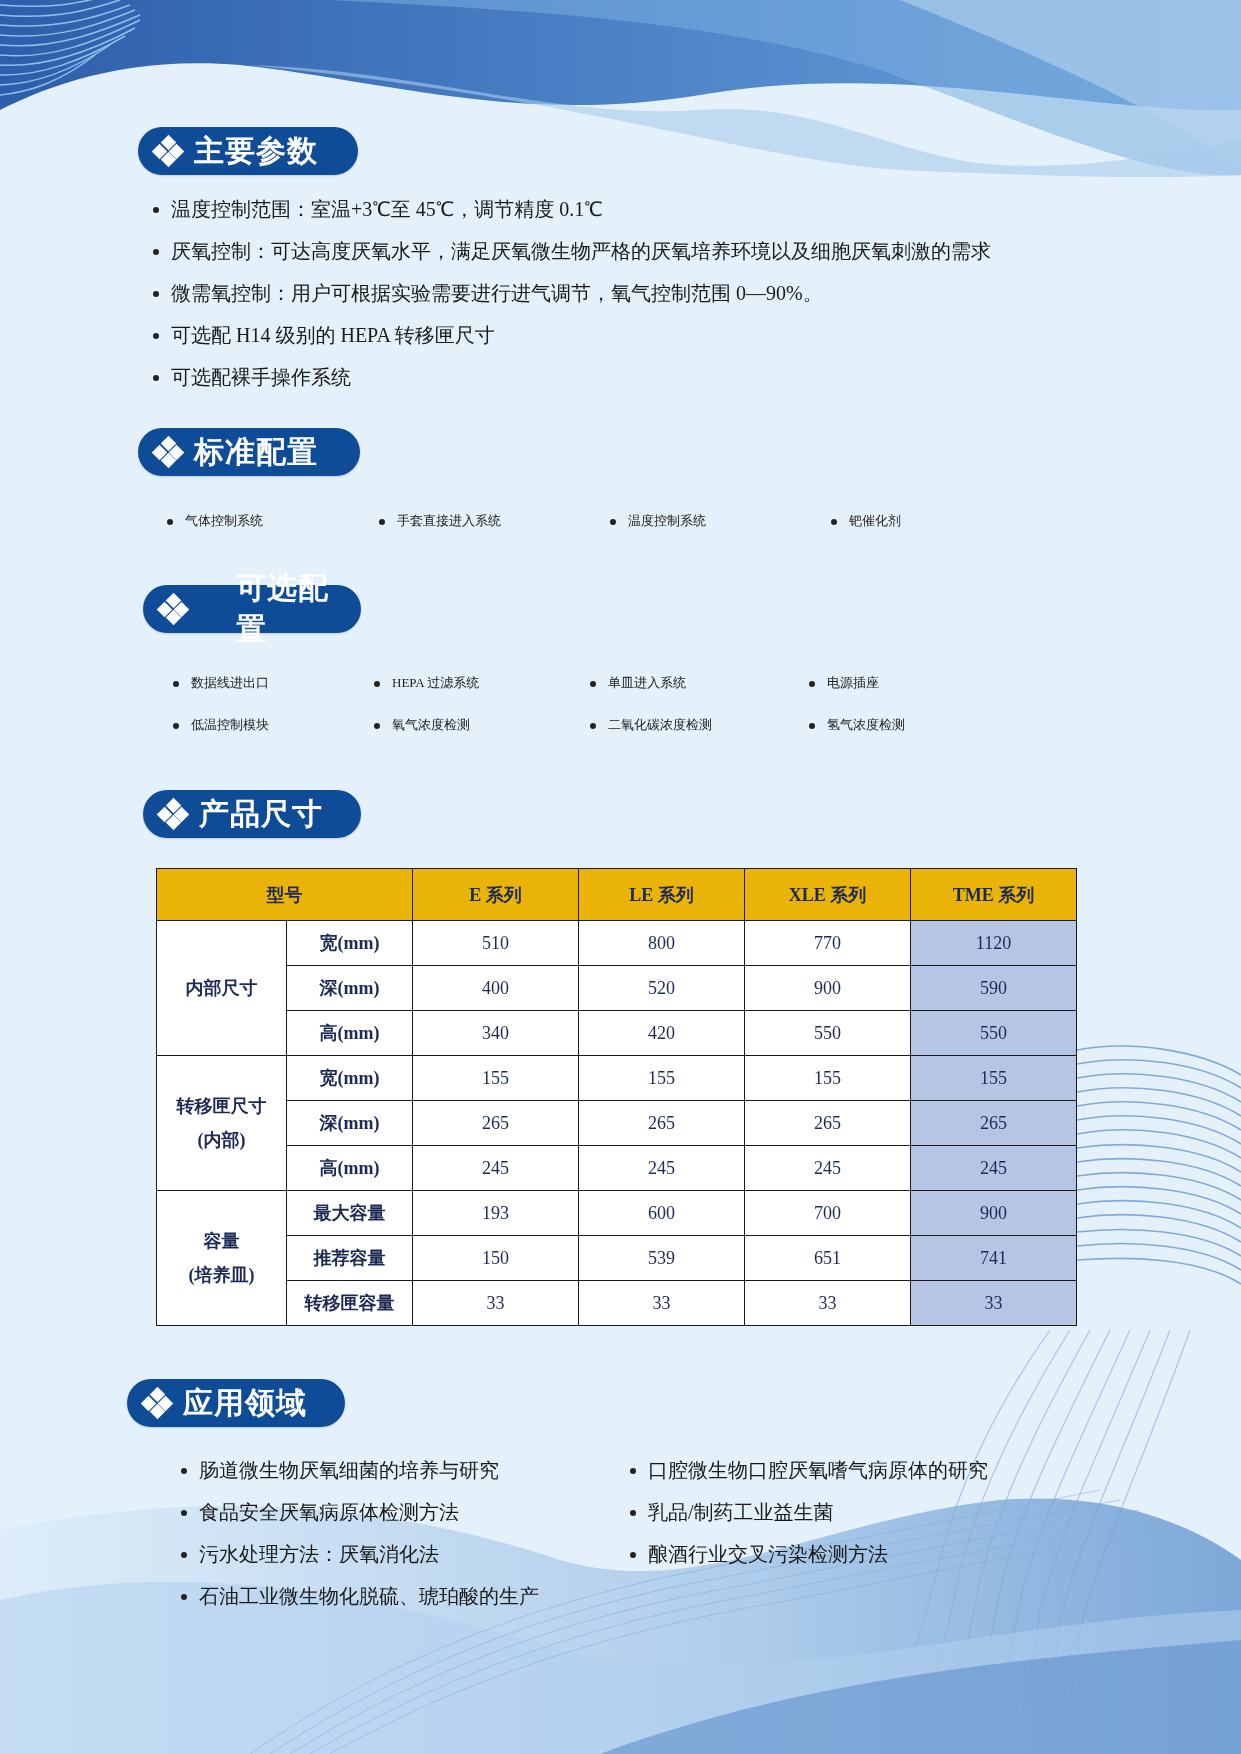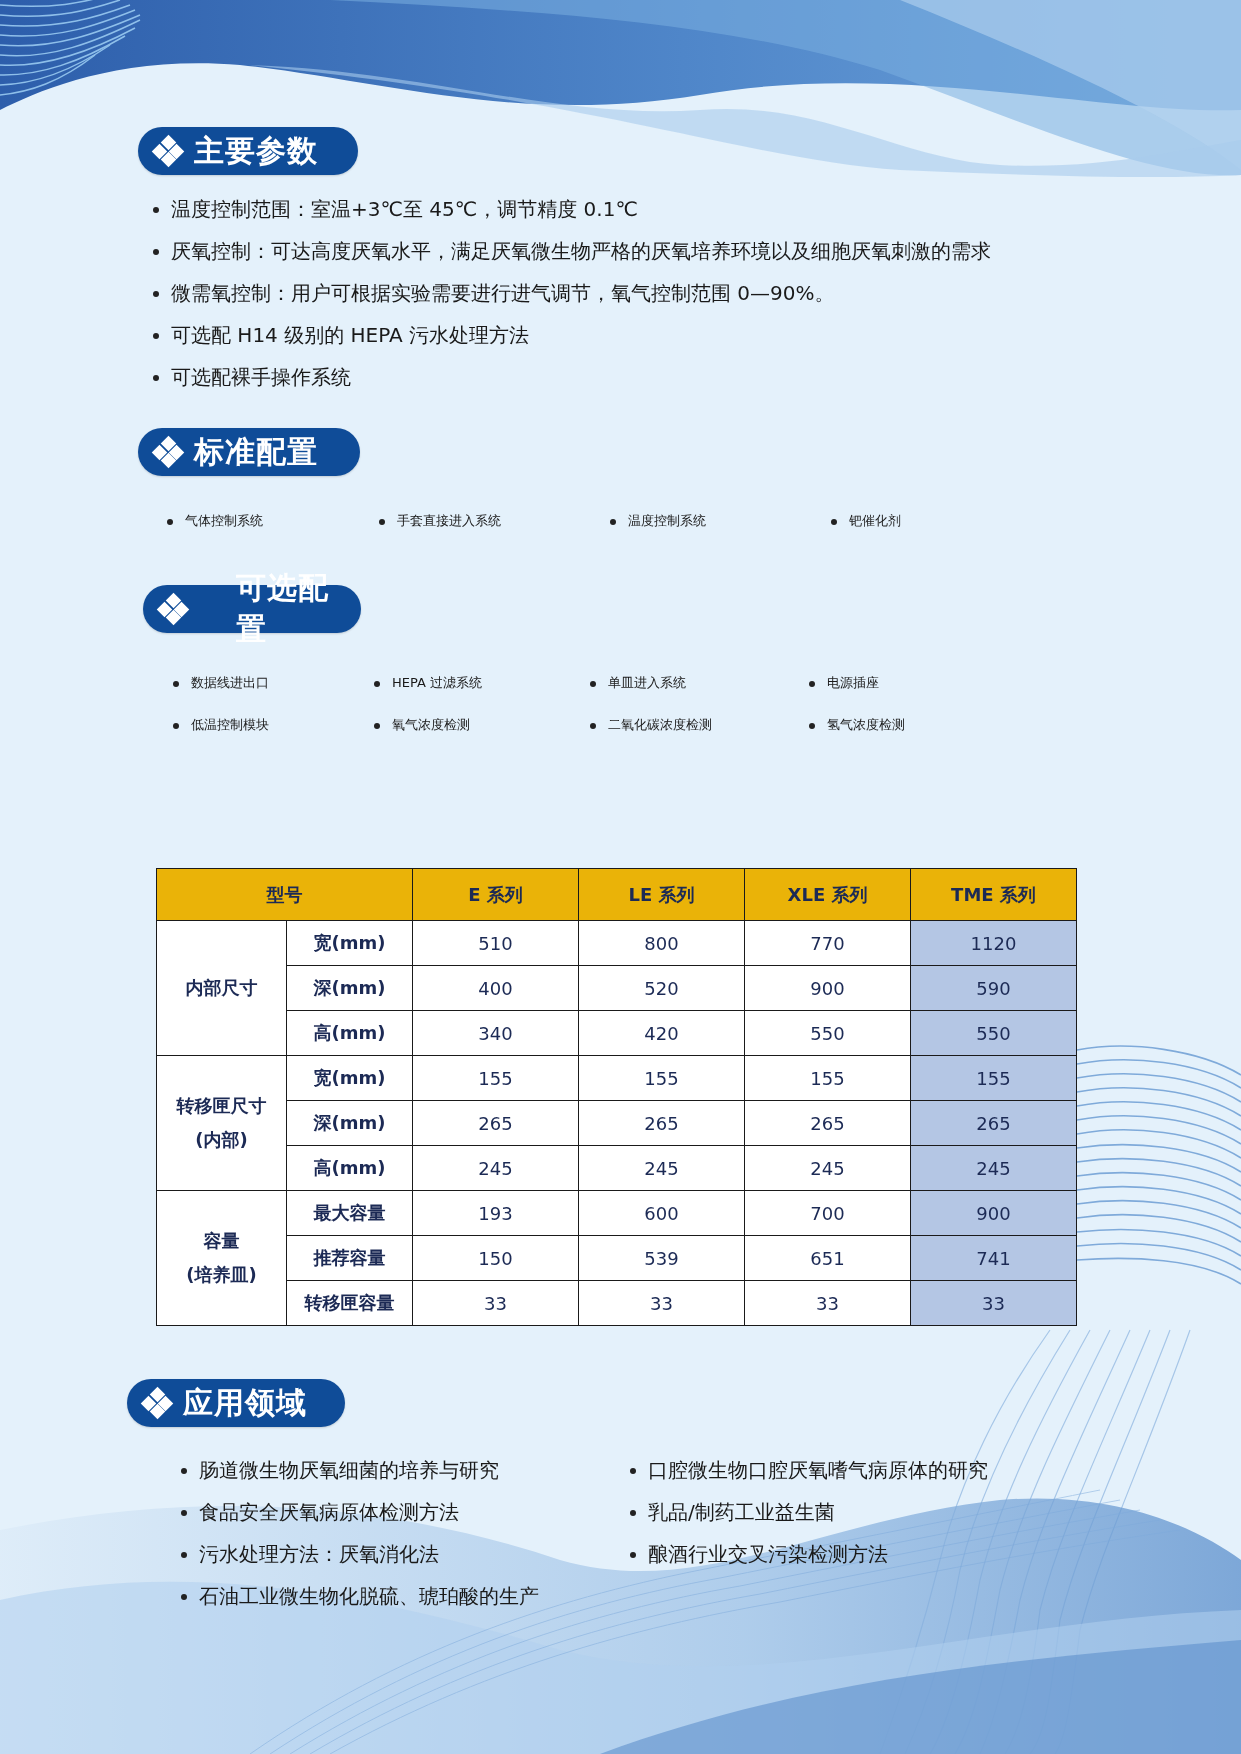--- a/index.html
+++ b/index.html
@@ -5,21 +5,21 @@
   * { box-sizing: border-box; margin: 0; padding: 0; }
   html, body { width: 1241px; height: 1754px; }
   body {
     position: relative;
     overflow: hidden;
     background: #e4f1fb;
     font-family: "DejaVu Sans", "Liberation Sans", sans-serif;
     color: #1b1b1b;
   }
   .bg { position: absolute; left: 0; top: 0; width: 1241px; height: 1754px; z-index: 0; }
-  .content { position: absolute; left: 0; top: 0; width: 1208px; height: 1754px; z-index: 1; }
+  .content { position: absolute; left: 0; top: 0; width: 1208px; height: 1754px; z-index: 1; font-family: Liberation Serif, serif; }
 
   .section-pill {
     position: absolute;
     height: 48px;
     background: #0f4c98;
     border-radius: 24px;
     color: #fff;
     display: flex;
     align-items: center;
     padding-left: 14px;
@@ -165,21 +165,21 @@
         <span></span>
         <span></span>
         <span></span>
       </div>
     <span class="title">主要参数</span>
   </div>
   <ul class="bullets" style="left:151px; top:188px;">
     <li>温度控制范围：室温+3℃至 45℃，调节精度 0.1℃</li>
     <li>厌氧控制：可达高度厌氧水平，满足厌氧微生物严格的厌氧培养环境以及细胞厌氧刺激的需求</li>
     <li>微需氧控制：用户可根据实验需要进行进气调节，氧气控制范围 0—90%。</li>
-    <li>可选配 H14 级别的 HEPA 污水处理方法</li>
+    <li>可选配 H14 级别的 HEPA 转移匣尺寸</li>
     <li>可选配裸手操作系统</li>
   </ul>
 
   <div class="section-pill" style="left:138px; top:428px; width:222px;">
     <div class="diamonds">
         <span></span>
         <span></span>
         <span></span>
         <span></span>
       </div>
@@ -205,20 +205,29 @@
     <div class="gi">数据线进出口</div>
     <div class="gi">HEPA  过滤系统</div>
     <div class="gi">单皿进入系统</div>
     <div class="gi">电源插座</div>
     <div class="gi">低温控制模块</div>
     <div class="gi">氧气浓度检测</div>
     <div class="gi">二氧化碳浓度检测</div>
     <div class="gi">氢气浓度检测</div>
   </div>
 
+  <div class="section-pill" style="left:143px; top:790px; width:218px;">
+    <div class="diamonds">
+        <span></span>
+        <span></span>
+        <span></span>
+        <span></span>
+      </div>
+    <span class="title">产品尺寸</span>
+  </div>
 
   <table class="spec">
     <colgroup>
         <col class="c1">
         <col class="c2">
         <col class="c3">
         <col class="c4">
         <col class="c5">
         <col class="c6">
       </colgroup>

